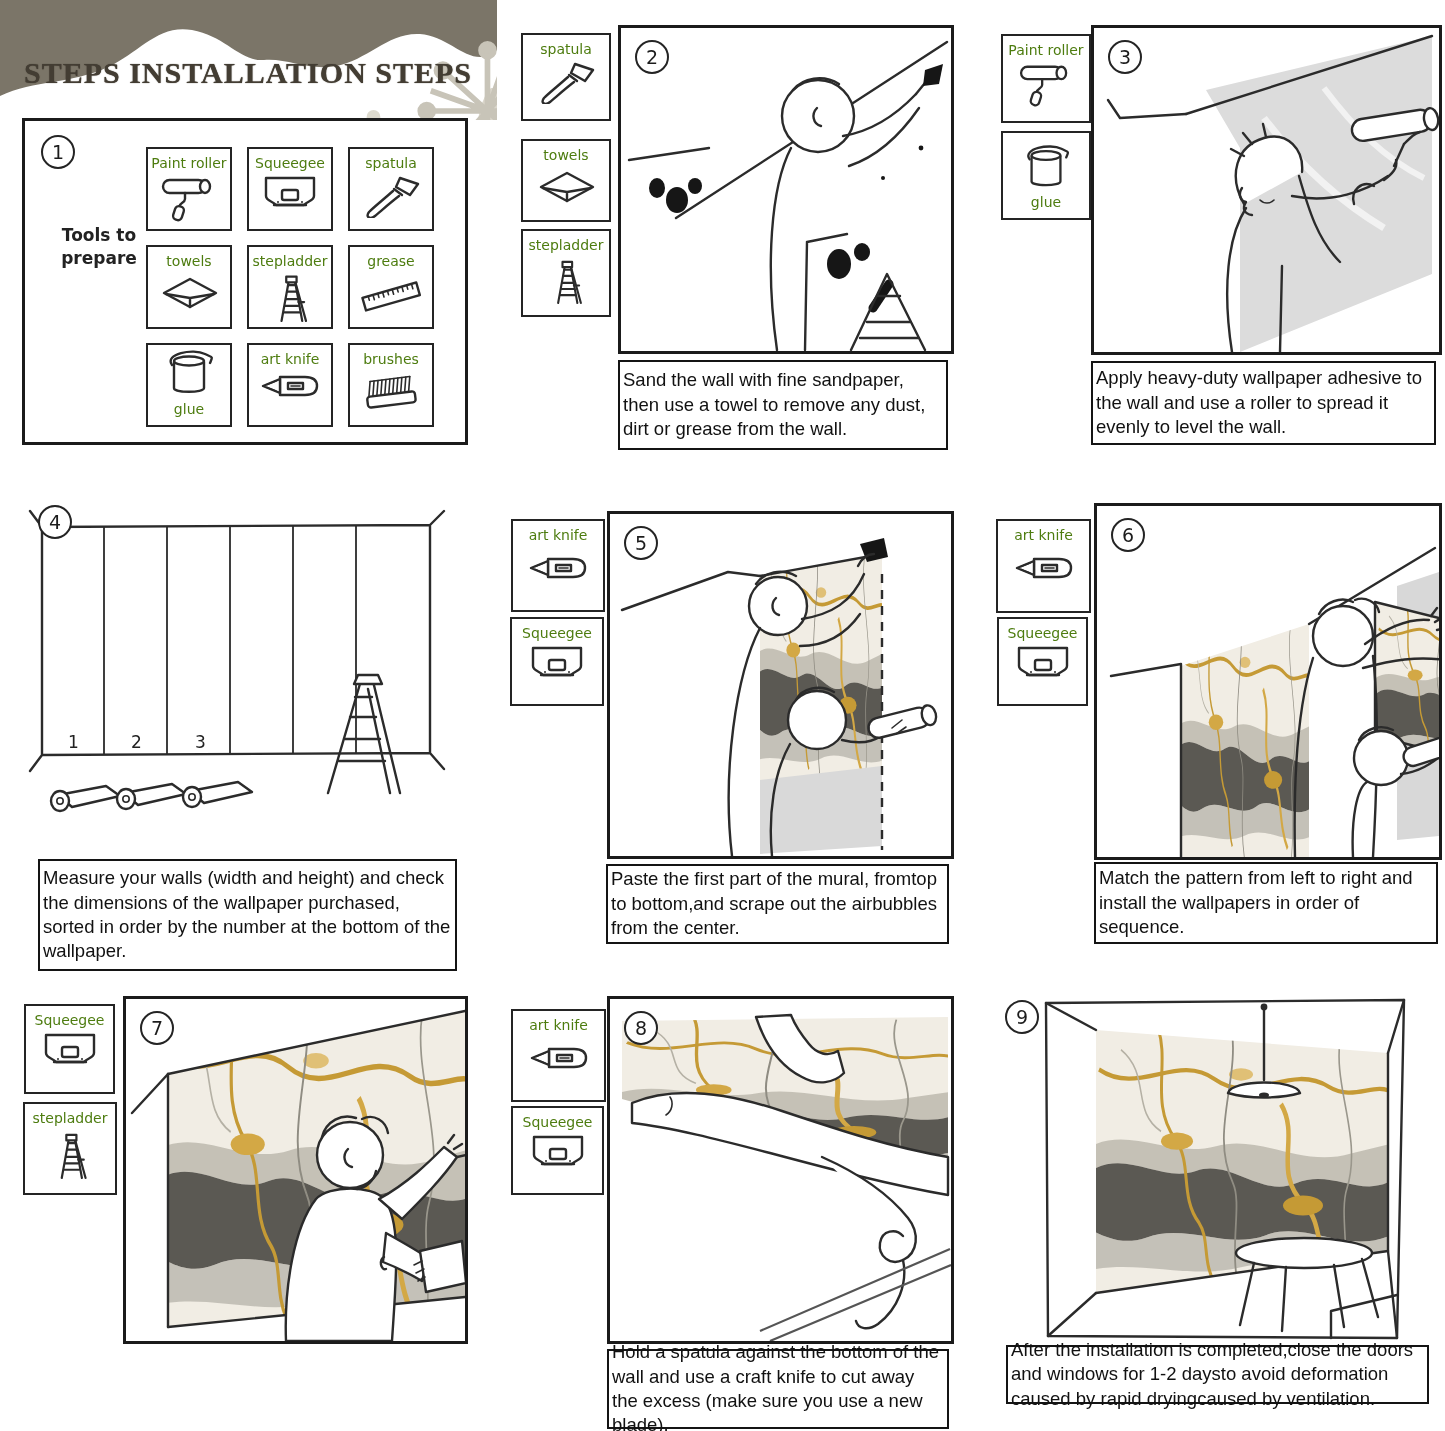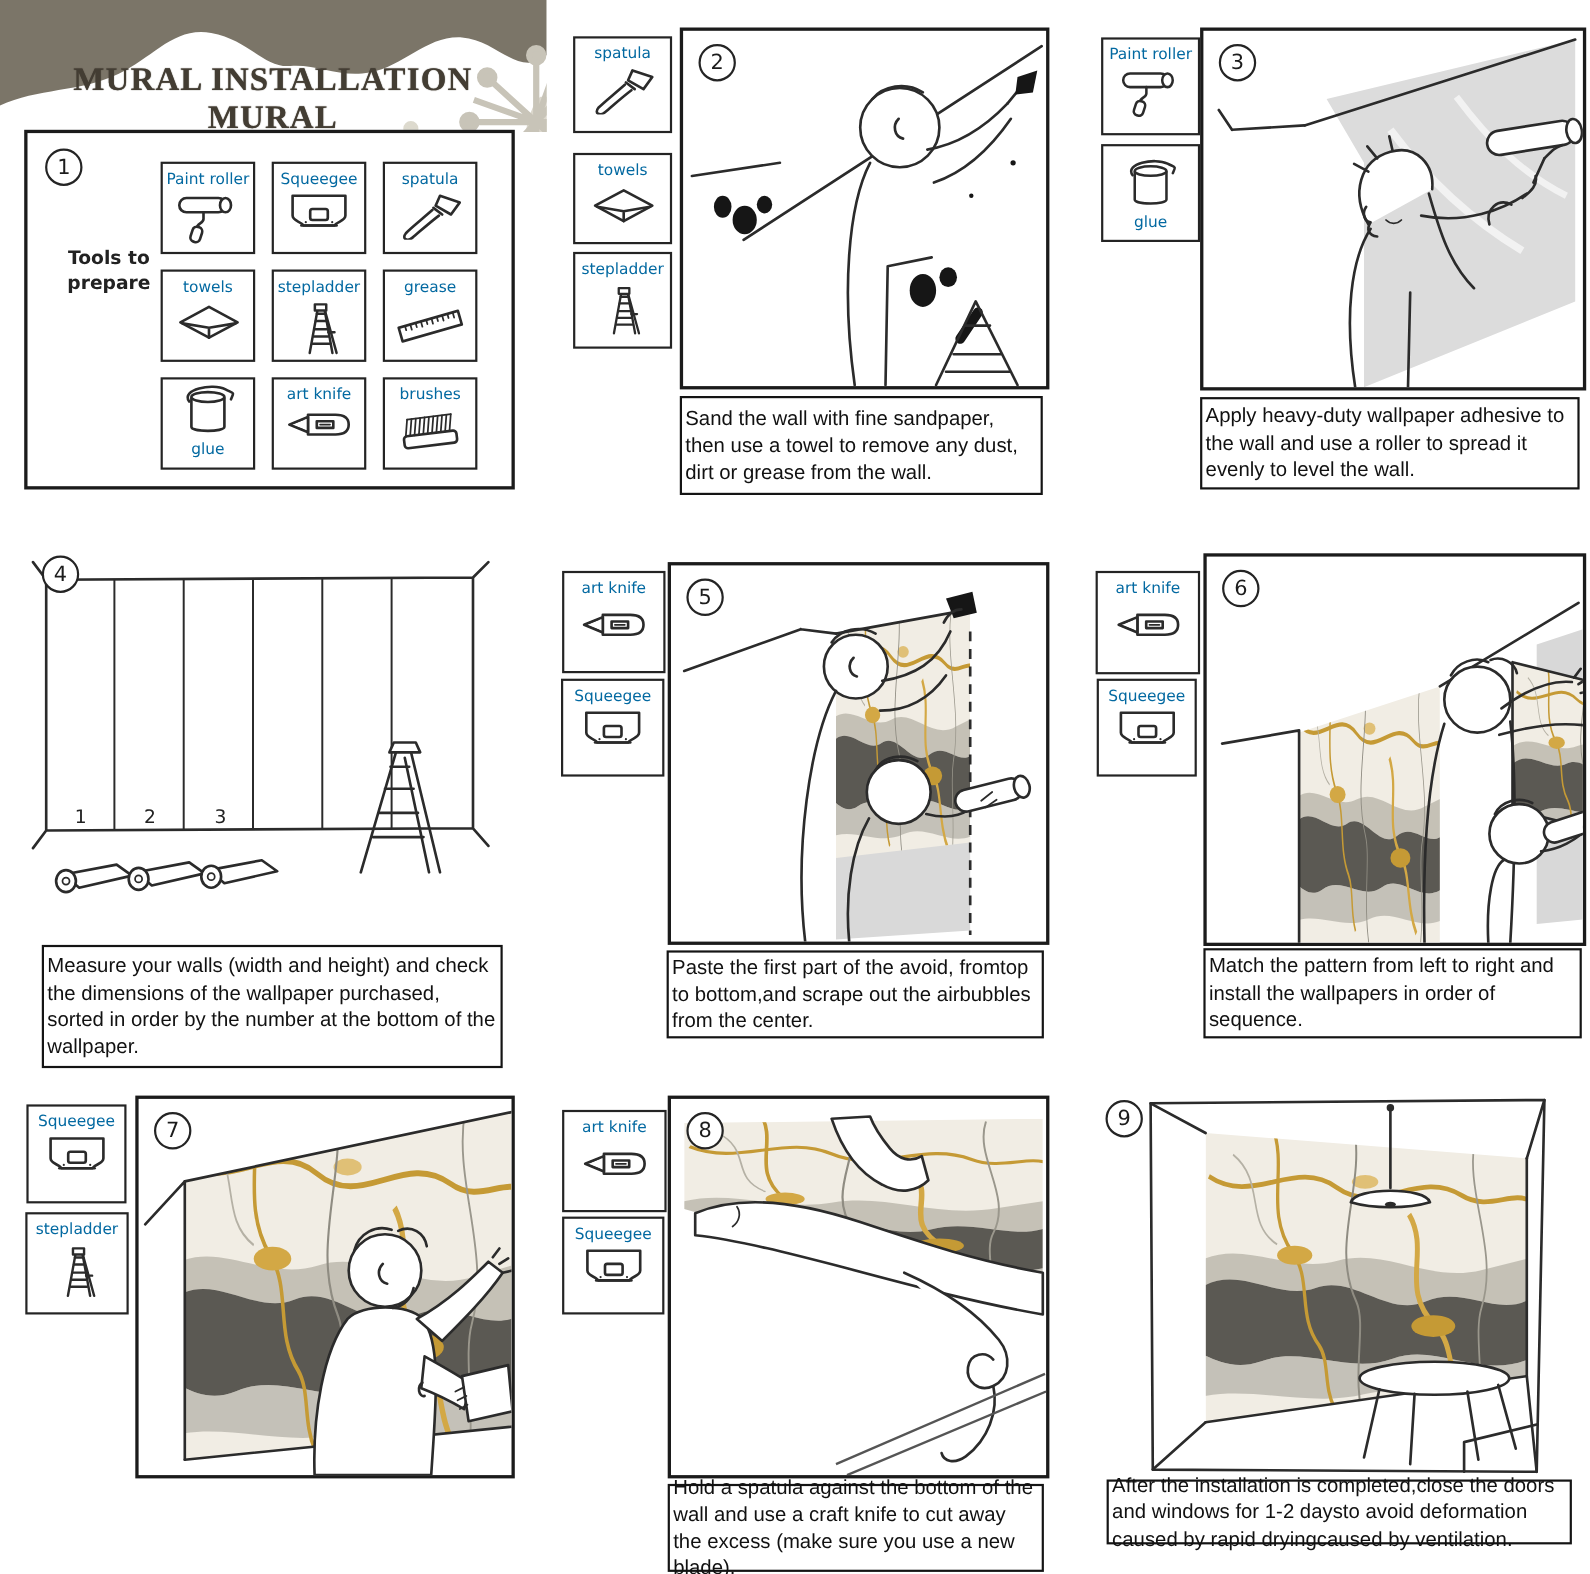--- a/index.html
+++ b/index.html
@@ -13,21 +13,21 @@
   .dark{fill:#161616;stroke:none;}
   
   .banner-title{position:absolute;left:22px;top:56px;width:452px;text-align:center;
     font-family:"Liberation Serif",serif;font-weight:bold;font-size:30px;letter-spacing:1px;
     color:#433d33;text-shadow:0 0 1px #433d33;}
   
   .frame{position:absolute;background:#fff;border:3px solid #1b1b1b;}
   .toolbox{position:absolute;background:#fff;border:2.2px solid #242424;
     display:flex;flex-direction:column;align-items:center;justify-content:flex-start;padding:5px 2px 2px;}
   .toolbox.rev{flex-direction:column-reverse;justify-content:flex-start;padding:2px 2px 5px;}
-  .tool-label{font-family:"DejaVu Sans",sans-serif;font-size:14px;color:#0369a1;white-space:nowrap;line-height:1.1;margin:2px 0 3px;}
+  .tool-label{font-family:"DejaVu Sans",sans-serif;font-size:14px;color:#4d7c0f;white-space:nowrap;line-height:1.1;margin:2px 0 3px;}
   .caption{position:absolute;background:#fff;border:2.4px solid #141414;
     display:flex;align-items:center;padding:6px 3px;box-sizing:border-box;}
   .caption p{margin:0;font-size:18.5px;line-height:1.32;color:#111;}
   .num{position:absolute;width:30px;height:30px;border:2.2px solid #242424;border-radius:50%;
     background:#fff;display:flex;align-items:center;justify-content:center;
     font-family:"DejaVu Sans",sans-serif;font-size:19px;color:#1c1c1c;z-index:5;}
   
   .tools-grid{position:absolute;left:121px;top:26px;display:grid;
     grid-template-columns:repeat(3,86px);grid-auto-rows:84px;column-gap:15px;row-gap:14px;}
   .tools-grid .toolbox{position:static;}
@@ -162,21 +162,21 @@
           <g transform="translate(455,96) scale(1.25)">
             <use href="#burst"></use>
           </g>
         </g>
     <g color="#dddace">
           <g transform="translate(125,102) scale(1.0)">
             <use href="#burst"></use>
           </g>
         </g>
   </svg>
-  <div class="banner-title">MURAL INSTALLATION MURAL</div>
+  <div class="banner-title">STEPS INSTALLATION STEPS</div>
 </div>
 
 <div class="frame" style="left:22px;top:118px;width:440px;height:321px;">
   <div class="num" style="left:16px;top:14px;">1</div>
   <div class="step1-label">Tools to prepare</div>
   <div class="tools-grid">
     <div class="toolbox">
       <span class="tool-label">Paint roller</span>
       <svg width="64" height="48">
             <use href="#i-paint-roller"></use>
@@ -395,21 +395,21 @@
     <path d="M162,342 C158,300 164,258 180,230" class="sk"></path>
     <path d="M232,226 C256,232 268,226 282,214" class="sk"></path>
     <g transform="rotate(-14 300 208)">
       <rect x="258" y="196" width="62" height="20" rx="10" class="skf"></rect>
       <ellipse cx="320" cy="206" rx="7" ry="10" class="skf"></ellipse>
     </g>
     <path d="M282,214 l10,-8 M286,220 l10,-7" class="skt"></path>
   </svg>
 </div>
 <div class="caption" style="left:606px;top:864px;width:343px;height:80px;">
-  <p>Paste the first part of the avoid, fromtop to bottom,and scrape out the airbubbles from the center.</p>
+  <p>Paste the first part of the mural, fromtop to bottom,and scrape out the airbubbles from the center.</p>
 </div>
 
 <div class="toolbox" style="left:996px;top:519px;width:87px;height:83px;">
   <span class="tool-label">art knife</span>
   <svg width="64" height="32" style="margin-top:6px;">
         <use href="#i-art-knife"></use>
       </svg>
 </div>
 <div class="toolbox" style="left:997px;top:617px;width:83px;height:78px;">
   <span class="tool-label">Squeegee</span>

